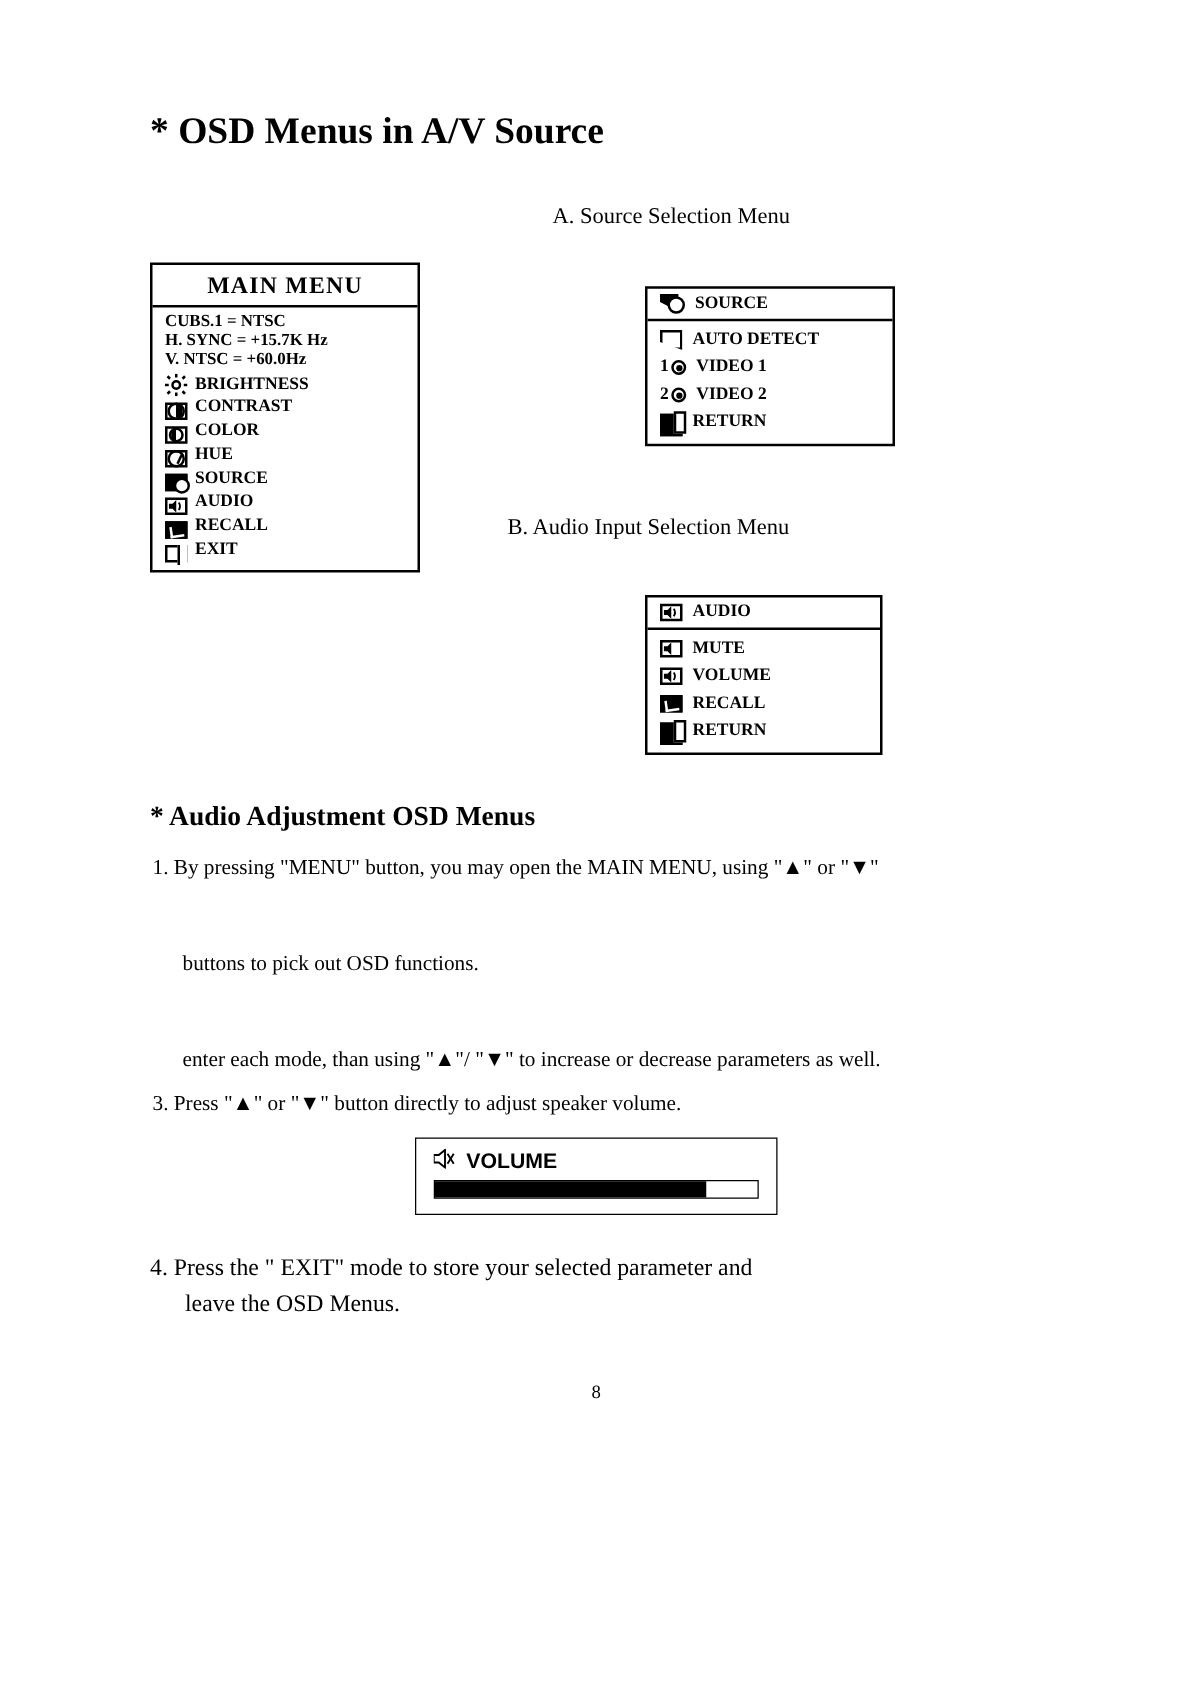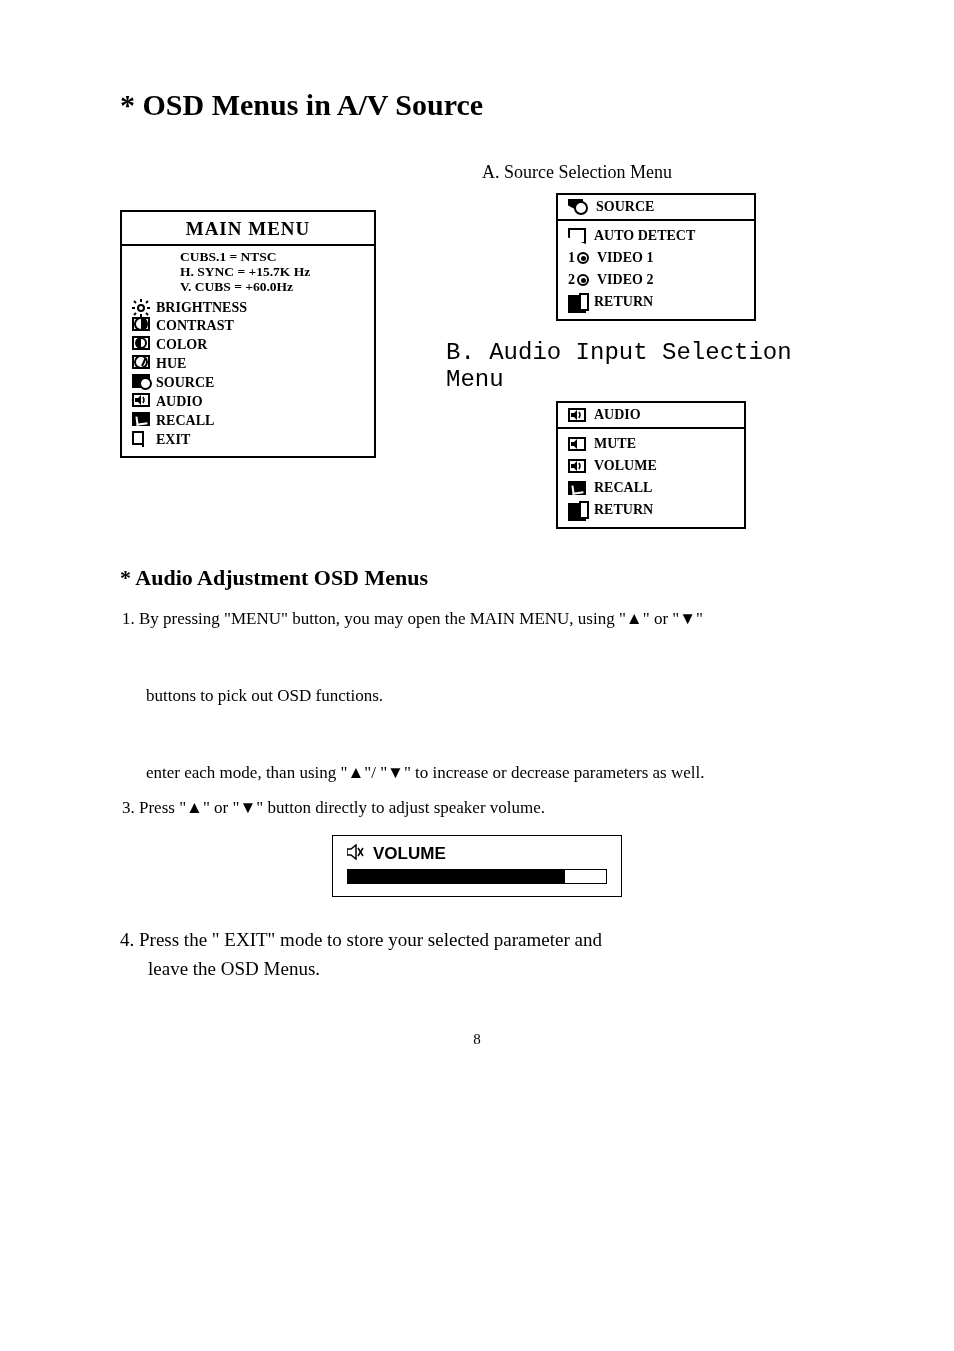--- a/index.html
+++ b/index.html
@@ -2,37 +2,37 @@
 <html><head>
   <meta charset="utf-8">
   <style>
     * { box-sizing: border-box; margin: 0; padding: 0; }
     html, body { width: 954px; background: #fff; font-family: "Times New Roman", serif; color: #000; }
     .page { padding: 88px 120px 40px 120px; }
     h1 { font-size: 30px; font-weight: bold; margin-bottom: 40px; }
     .top-row { display: flex; gap: 70px; align-items: flex-start; }
     .left-col, .right-col { display: flex; flex-direction: column; }
     .left-col { padding-top: 48px; }
-    .right-col { flex: 1; }
+    .right-col { flex: 1; gap: 36px; }
     .submenu-title { font-size: 18px; margin: 0 0 10px 36px; }
-    .osd-main { border: 2.5px solid #000; width: 256px; }
+    .osd-main { border: 2.5px solid #000; width: 216px; }
     .osd-main-title { text-align: center; font-size: 19px; font-weight: bold; padding: 6px 0 4px; letter-spacing: 1px; }
     .osd-main-div { border-top: 2px solid #000; }
     .osd-main-body { padding: 4px 10px 6px 10px; font-size: 14px; font-weight: bold; }
-    .osd-sync { line-height: 1.1; font-size: 13.5px; margin-bottom: 4px; margin-left: 48px; }
-    .osd-item { display: flex; align-items: flex-start; gap: 6px; line-height: 1.35; }
+    .osd-sync { line-height: 1.1; font-size: 13.5px; margin-bottom: 4px; }
+    .osd-item { display: flex; align-items: flex-end; gap: 6px; line-height: 1.35; }
     .icon-box { width: 18px; height: 14px; border: 2px solid #000; display: inline-flex; align-items: center; justify-content: center; font-size: 10px; font-weight: bold; }
     .submenu { border: 2.5px solid #000; width: 200px; margin-left: 110px; }
     .submenu-head { display: flex; align-items: center; gap: 8px; padding: 4px 10px; font-weight: bold; font-size: 14px; border-bottom: 2px solid #000; }
     .submenu-body { padding: 4px 10px 6px; }
     .submenu-row { display: flex; align-items: center; gap: 8px; padding: 3px 0; font-weight: bold; font-size: 14px; }
     .radio { width: 12px; height: 12px; border: 2px solid #000; border-radius: 50%; display: inline-flex; align-items: center; justify-content: center; }
     .radio::after { content: ""; width: 5px; height: 5px; background: #000; border-radius: 50%; }
     .num-label { display: inline-flex; align-items: center; gap: 2px; }
-    .section-b { margin: 18px 0 8px 0; font-size: 24px; font-family: Liberation Mono, monospace; }
+    .section-b { margin: 18px 0 8px 0; font-size: 18px; }
     h2 { font-size: 22px; font-weight: bold; margin: 36px 0 14px 0; }
     .numlist { font-size: 17px; line-height: 1.7; margin-left: 2px; }
     .numlist p { margin-bottom: 6px; }
     .indent { padding-left: 24px; margin-top: 48px; }
     .volume-box { border: 1.5px solid #000; width: 290px; margin: 12px auto 28px; padding: 8px 14px 12px; }
     .vol-row { display: flex; align-items: center; gap: 8px; font-weight: bold; font-family: Arial, sans-serif; font-size: 17px; margin-bottom: 4px; }
     .vol-bar { border: 1.5px solid #000; height: 15px; position: relative; }
     .vol-fill { background: #000; height: 100%; width: 84%; }
     .final { font-size: 19px; line-height: 1.55; margin-top: 4px; }
     .final-indent { padding-left: 28px; }
@@ -72,21 +72,21 @@
   <div class="top-row">
 
     <div class="left-col">
       <div class="osd-main">
         <div class="osd-main-title">MAIN MENU</div>
         <div class="osd-main-div"></div>
         <div class="osd-main-body">
           <div class="osd-sync">
             <div>CUBS.1  =  NTSC</div>
             <div>H. SYNC =  +15.7K Hz</div>
-            <div>V. CUBS =   +60.0Hz</div>
+            <div>V. NTSC =   +60.0Hz</div>
           </div>
           <div class="osd-item">
             <span class="glyph-sun">
               <svg viewBox="0 0 18 18">
                   <circle cx="9" cy="9" r="3" fill="none" stroke="#000" stroke-width="2"></circle>
                   <g stroke="#000" stroke-width="2">
                     <line x1="9" y1="0" x2="9" y2="3"></line>
                     <line x1="9" y1="15" x2="9" y2="18"></line>
                     <line x1="0" y1="9" x2="3" y2="9"></line>
                     <line x1="15" y1="9" x2="18" y2="9"></line>

